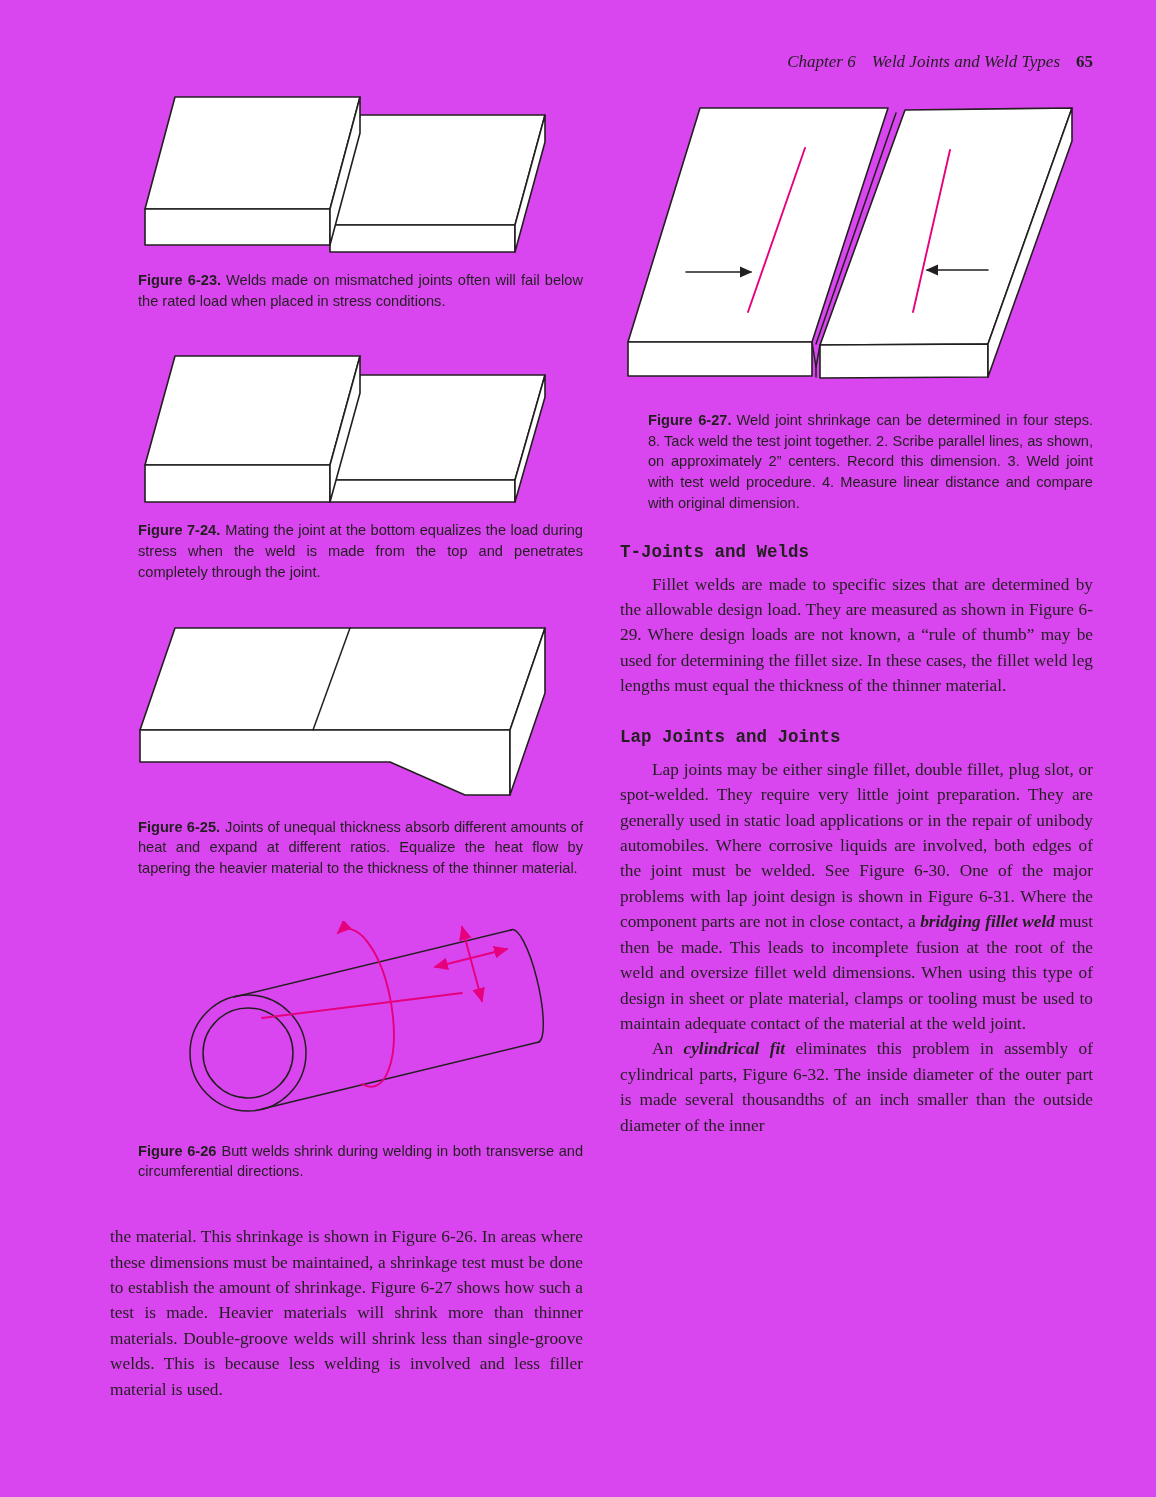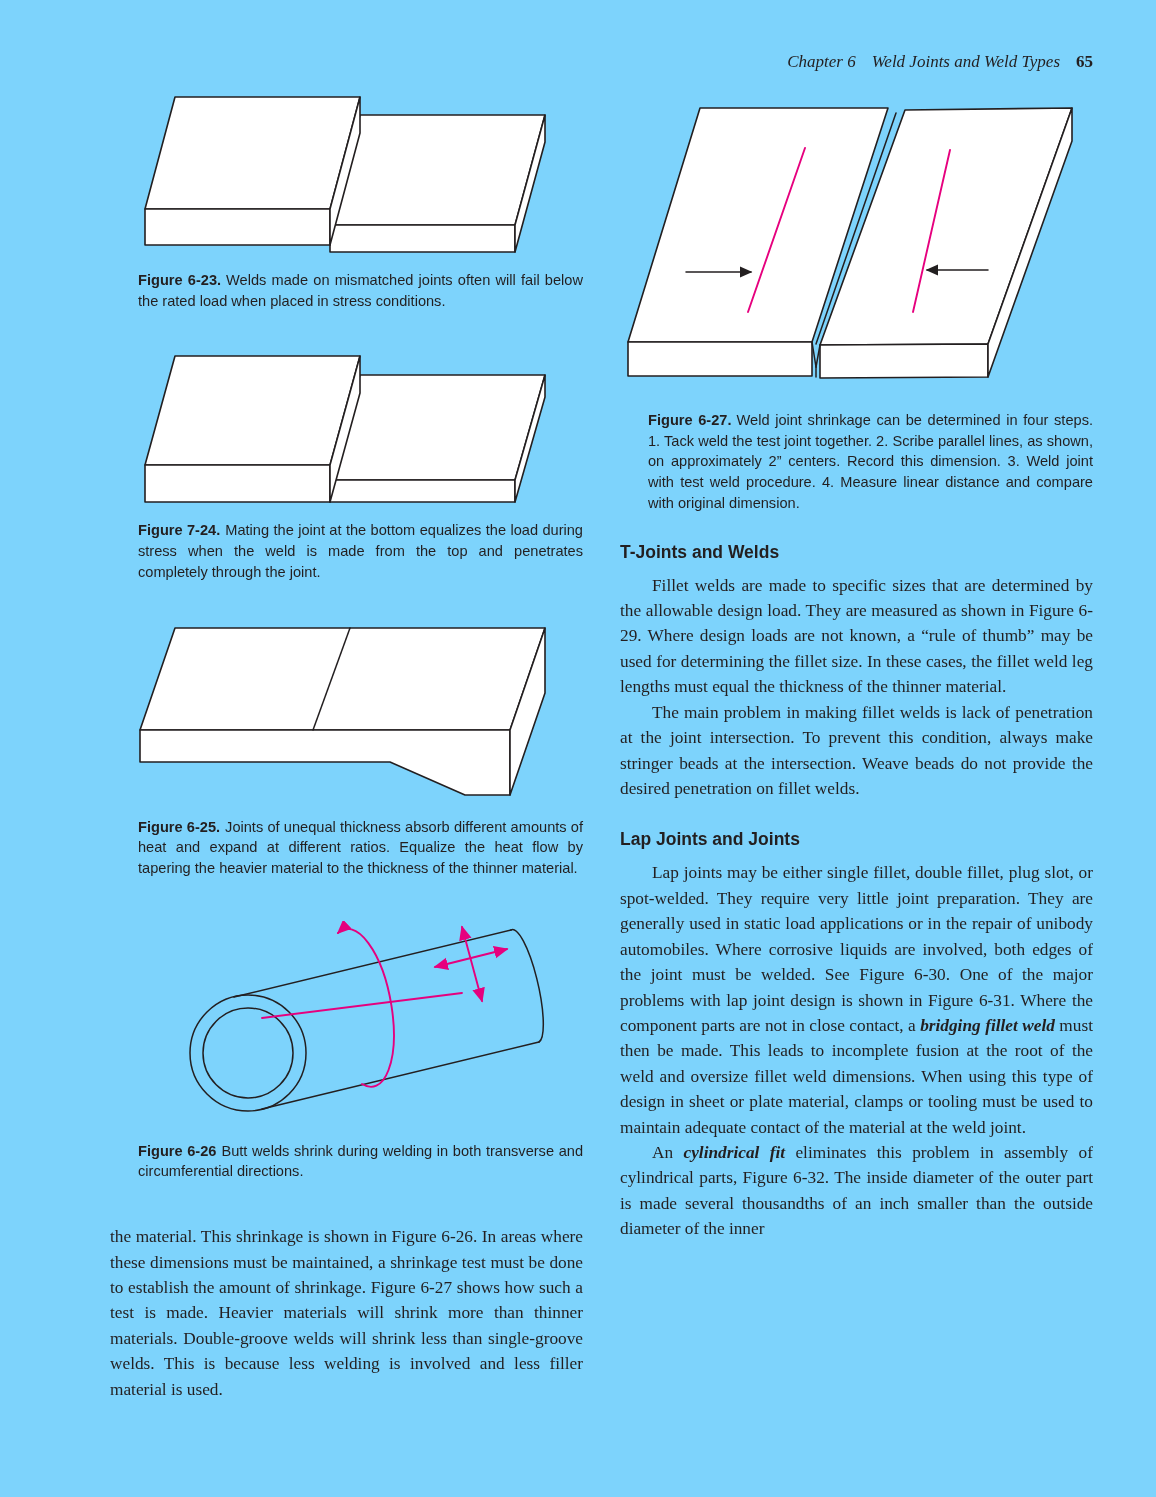--- a/index.html
+++ b/index.html
@@ -3,21 +3,21 @@
 <meta charset="utf-8">
 <style>
   :root { --accent-magenta:#e6007e; --ink:#231f20; }
   * { margin:0; padding:0; box-sizing:border-box; }
   html,body { background:#ffffff; }
   body {
     width:1156px; height:1497px;
     font-family:"Liberation Serif", serif;
     color:var(--ink);
   }
-  .page { position:relative; width:1156px; height:1497px; overflow:hidden; background:#7dd3fc; }
+  .page { position:relative; width:1156px; height:1497px; overflow:hidden; background:#d946ef; }
 
   .running-head {
     position:absolute; top:52px; left:0; right:63px;
     text-align:right; font-size:17px; white-space:nowrap;
   }
   .rh-chapter, .rh-title { font-style:italic; }
   .rh-chapter { margin-right:16px; }
   .rh-page { font-weight:bold; font-style:normal; margin-left:16px; }
 
   .columns { position:absolute; top:95px; left:110px; display:flex; gap:37px; }
@@ -27,21 +27,21 @@
   .fig-svg { display:block; width:473px; }
 
   .caption {
     font-family:"Liberation Sans", sans-serif;
     font-size:14.6px; line-height:1.42;
     text-align:justify; margin-top:15px; color:var(--ink);margin-left:28px;
   }
   .cap-label { font-weight:bold; margin-right:5px; }
 
   .section-heading {
-    font-family:Liberation Sans, sans-serif;
+    font-family:Liberation Mono, monospace;
     font-size:17.5px; font-weight:bold;
     margin:28px 0 10px 0; color:var(--ink);
   }
 
   p.body { font-size:17.3px; line-height:1.47; text-align:justify; margin:0; }
   p.indent { text-indent:32px; }
   p.cont { margin-top:8px; }
   .bi { font-weight:bold; font-style:italic; }
 
   
@@ -165,27 +165,26 @@
             <line class="ink" x1="192" y1="247" x2="196" y2="272"></line>
             <line class="ink" x1="200" y1="250" x2="196" y2="272"></line>
             <line class="ink" x1="196" y1="272" x2="196" y2="282"></line>
           </g>
           <line class="mag" x1="185" y1="53" x2="128" y2="217"></line>
           <line class="mag" x1="330" y1="55" x2="293" y2="217"></line>
           <line class="ink" x1="66" y1="177" x2="131" y2="177" marker-end="url(#arrK)"></line>
           <line class="ink" x1="368" y1="175" x2="307" y2="175" marker-end="url(#arrK)"></line>
         </svg>
         <figcaption class="caption">
-          <span class="cap-label">Figure 6-27.</span><span>Weld joint shrinkage can be determined in four steps. 1. Tack weld the test joint together. 2. Scribe parallel lines, as shown, on approximately 2” centers. Record this dimension. 3. Weld joint with test weld procedure. 4. Measure linear distance and compare with original dimension.</span>
+          <span class="cap-label">Figure 6-27.</span><span>Weld joint shrinkage can be determined in four steps. 8. Tack weld the test joint together. 2. Scribe parallel lines, as shown, on approximately 2” centers. Record this dimension. 3. Weld joint with test weld procedure. 4. Measure linear distance and compare with original dimension.</span>
         </figcaption>
       </figure>
 
       <h2 class="section-heading">T-Joints and Welds</h2>
       <p class="body indent">Fillet welds are made to specific sizes that are determined by the allowable design load. They are measured as shown in Figure 6-29. Where design loads are not known, a “rule of thumb” may be used for determining the fillet size. In these cases, the fillet weld leg lengths must equal the thickness of the thinner material.</p>
-      <p class="body indent">The main problem in making fillet welds is lack of penetration at the joint intersection. To prevent this condition, always make stringer beads at the intersection. Weave beads do not provide the desired penetration on fillet welds.</p>
 
       <h2 class="section-heading">Lap Joints and Joints</h2>
       <p class="body indent"><span>Lap joints may be either single fillet, double fillet, plug slot, or spot-welded. They require very little joint preparation. They are generally used in static load applications or in the repair of unibody automobiles. Where corrosive liquids are involved, both edges of the joint must be welded. See Figure 6-30. One of the major problems with lap joint design is shown in Figure 6-31. Where the component parts are not in close contact, a </span><span class="bi">bridging fillet weld</span><span> must then be made. This leads to incomplete fusion at the root of the weld and oversize fillet weld dimensions. When using this type of design in sheet or plate material, clamps or tooling must be used to maintain adequate contact of the material at the weld joint.</span></p>
       <p class="body indent"><span>An </span><span class="bi">cylindrical fit</span><span> eliminates this problem in assembly of cylindrical parts, Figure 6-32. The inside diameter of the outer part is made several thousandths of an inch smaller than the outside diameter of the inner</span></p>
 
     </div>
   </div>
 </div>
 
 </body></html>

